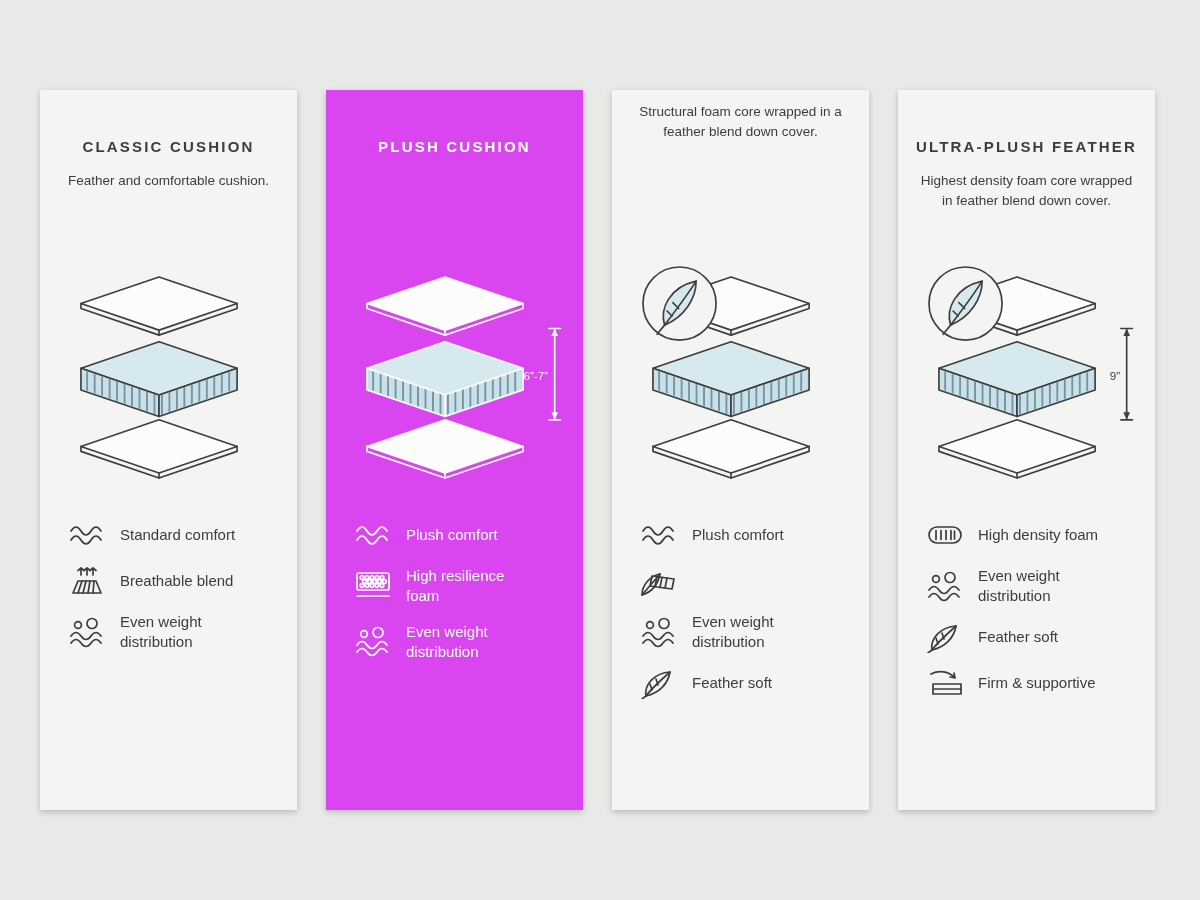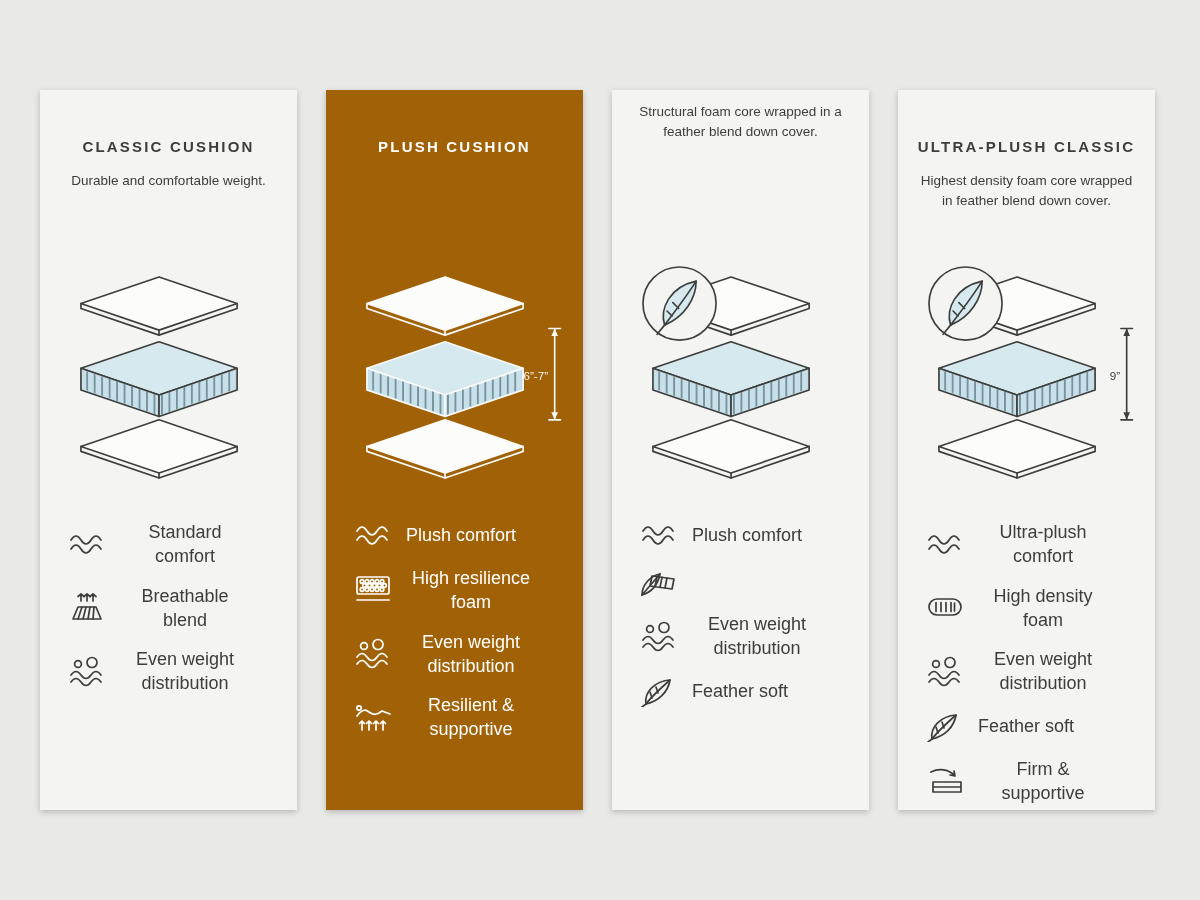--- a/index.html
+++ b/index.html
@@ -8,21 +8,21 @@
     background:#e9e9e7;
     font-family:"Liberation Sans", sans-serif;
     color:#3d3d3b;
   }
   .cards { position:absolute; left:40px; top:90px; display:flex; gap:29px; }
   .card {
     position:relative; width:257px; height:720px;
     background:#f4f4f2; color:#3d3d3b;
     box-shadow:0 2px 6px rgba(0,0,0,0.22);
   }
-  .card.dark { background:#a16207; color:#ffffff; }
+  .card.dark { background:#d946ef; color:#ffffff; }
   .card h2 {
     margin:46px 14px 0; text-align:center;
     font-size:15px; font-weight:bold; letter-spacing:2.2px; line-height:1.5;
   }
   .desc {
     margin:12px auto 0; width:212px; text-align:center;
     font-size:13.5px; line-height:1.5;
   }
   .illus { position:absolute; top:172px; left:0; width:100%; display:flex; justify-content:center; }
   .cushion { width:216px; height:auto; color:#3e3e3c; }
@@ -37,21 +37,21 @@
   .badge-circle { fill:#f4f4f2; }
   .badge-leaf { fill:#d6e9ef; }
   .arrow { fill:currentColor; stroke:none; }
   .mtext { fill:currentColor; font-size:14px; font-family:"Liberation Sans", sans-serif; }
 
   .features { position:absolute; top:430px; left:26px; width:208px; }
   .frow { display:flex; align-items:center; gap:12px; margin-bottom:15px; min-height:31px; }
   .ficon { width:42px; flex:0 0 42px; display:flex; justify-content:center; }
   .fsvg { width:40px; height:31px; }
   .iln { fill:none; stroke:currentColor; stroke-width:1.7; stroke-linecap:round; stroke-linejoin:round; }
-  .flabel { font-size:18px; line-height:1.35; max-width:130px;text-align:center; }
+  .flabel { font-size:15px; line-height:1.35; max-width:130px; }
   .defs-hidden { position:absolute; width:0; height:0; overflow:hidden; }
 </style>
 </head>
 <body>
 
 <svg class="defs-hidden" aria-hidden="true">
   <defs>
     <pattern id="foamHatch" patternUnits="userSpaceOnUse" width="9" height="8">
       <line x1="4.5" y1="-2" x2="4.5" y2="10" stroke="#4e6b74" stroke-width="1.5"></line>
     </pattern>
@@ -150,21 +150,21 @@
       <path class="iln" d="M6,6 C14,2 24,3 30,10 M30,10 L29,5 M30,10 L25,9"></path>
       <path class="iln" d="M8,16 H36 M8,21 H36 M8,26 H36 M8,16 V26 M36,16 V26"></path>
     </g>
   </defs>
 </svg>
 
 <div class="cards">
 
   <section class="card">
     <h2>CLASSIC CUSHION</h2>
-    <p class="desc">Durable and comfortable weight.</p>
+    <p class="desc">Feather and comfortable cushion.</p>
     <div class="illus">
       <svg class="cushion" viewBox="0 -10 260 264">
         <use href="#cushion-base"></use>
       </svg>
     </div>
     <div class="features">
       <div class="frow">
         <span class="ficon">
             <svg class="fsvg" viewBox="0 0 40 31">
               <use href="#icon-wave"></use>
@@ -221,28 +221,20 @@
         <span class="flabel">High resilience foam</span>
       </div>
       <div class="frow">
         <span class="ficon">
             <svg class="fsvg" viewBox="0 0 40 31">
               <use href="#icon-weight"></use>
             </svg>
           </span>
         <span class="flabel">Even weight distribution</span>
       </div>
-      <div class="frow">
-        <span class="ficon">
-            <svg class="fsvg" viewBox="0 0 40 31">
-              <use href="#icon-resilient"></use>
-            </svg>
-          </span>
-        <span class="flabel">Resilient &amp; supportive</span>
-      </div>
     </div>
   </section>
 
   <section class="card">
     <p class="desc">Structural foam core wrapped in a feather blend down cover.</p>
     <div class="illus">
       <svg class="cushion" viewBox="0 -10 260 264">
         <use href="#cushion-base"></use>
         <g>
             <use href="#feather-badge"></use>
@@ -278,47 +270,39 @@
             <svg class="fsvg" viewBox="0 0 40 31">
               <use href="#icon-feather"></use>
             </svg>
           </span>
         <span class="flabel">Feather soft</span>
       </div>
     </div>
   </section>
 
   <section class="card">
-    <h2>ULTRA-PLUSH CLASSIC</h2>
+    <h2>ULTRA-PLUSH FEATHER</h2>
     <p class="desc">Highest density foam core wrapped in feather blend down cover.</p>
     <div class="illus">
       <svg class="cushion" viewBox="0 -10 260 264">
         <use href="#cushion-base"></use>
         <g>
             <use href="#feather-badge"></use>
           </g>
         <g>
           <path class="ln nofill" d="M243,70 H257 M250,70 V180 M243,180 H257"></path>
           <path class="arrow" d="M250,70 l-4,9 h8 Z M250,180 l-4,-9 h8 Z"></path>
           <text class="mtext" x="242" y="128" text-anchor="end" dominant-baseline="middle">9”</text>
         </g>
       </svg>
     </div>
     <div class="features">
       <div class="frow">
         <span class="ficon">
             <svg class="fsvg" viewBox="0 0 40 31">
-              <use href="#icon-wave"></use>
-            </svg>
-          </span>
-        <span class="flabel">Ultra-plush comfort</span>
-      </div>
-      <div class="frow">
-        <span class="ficon">
-            <svg class="fsvg" viewBox="0 0 40 31">
               <use href="#icon-density"></use>
             </svg>
           </span>
         <span class="flabel">High density foam</span>
       </div>
       <div class="frow">
         <span class="ficon">
             <svg class="fsvg" viewBox="0 0 40 31">
               <use href="#icon-weight"></use>
             </svg>

